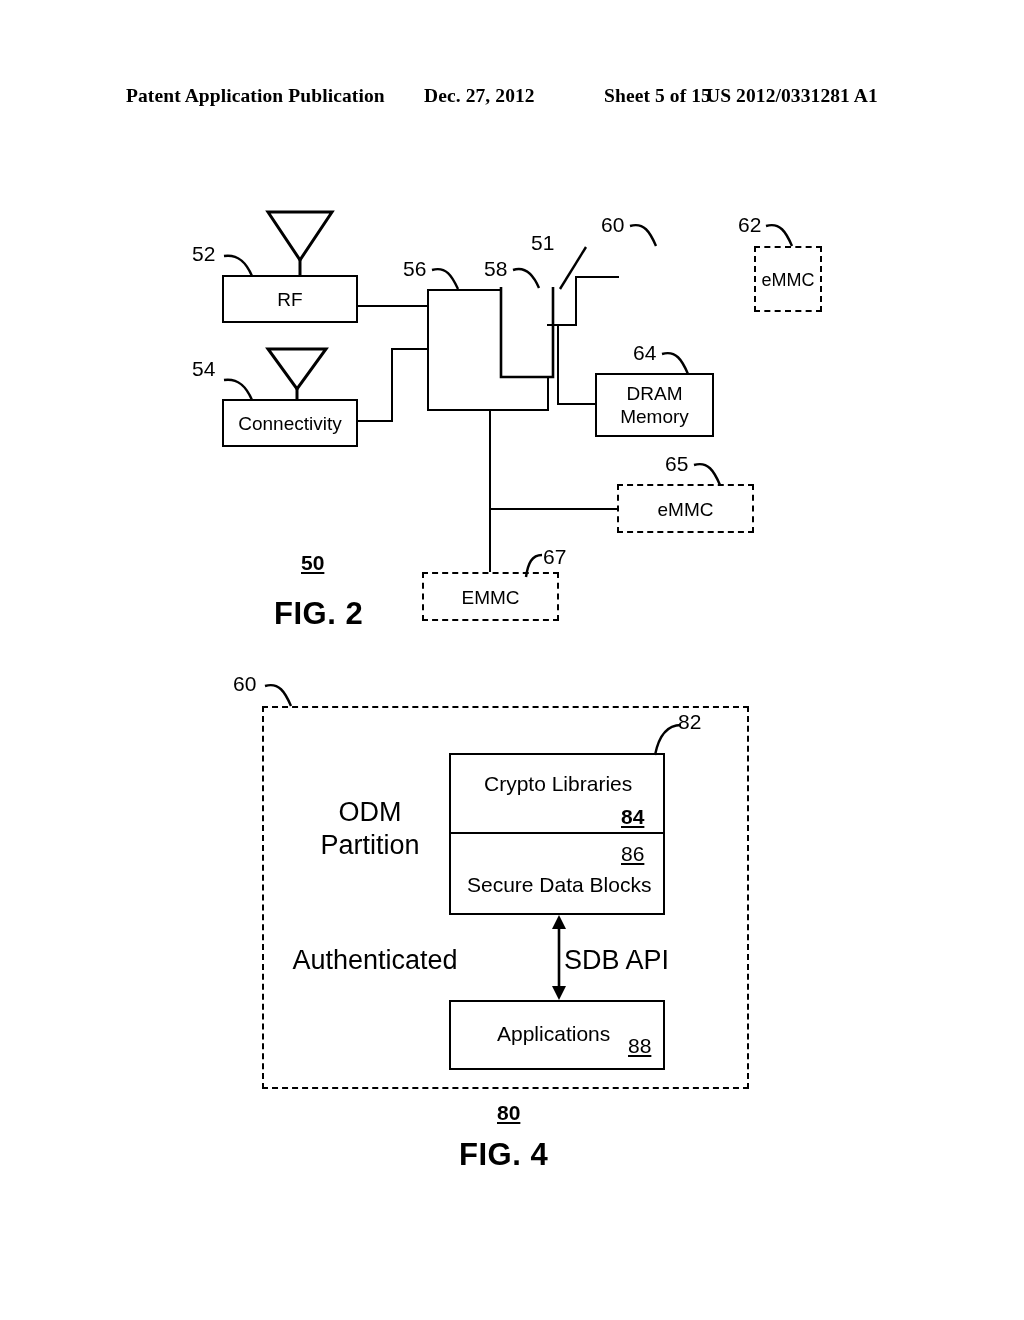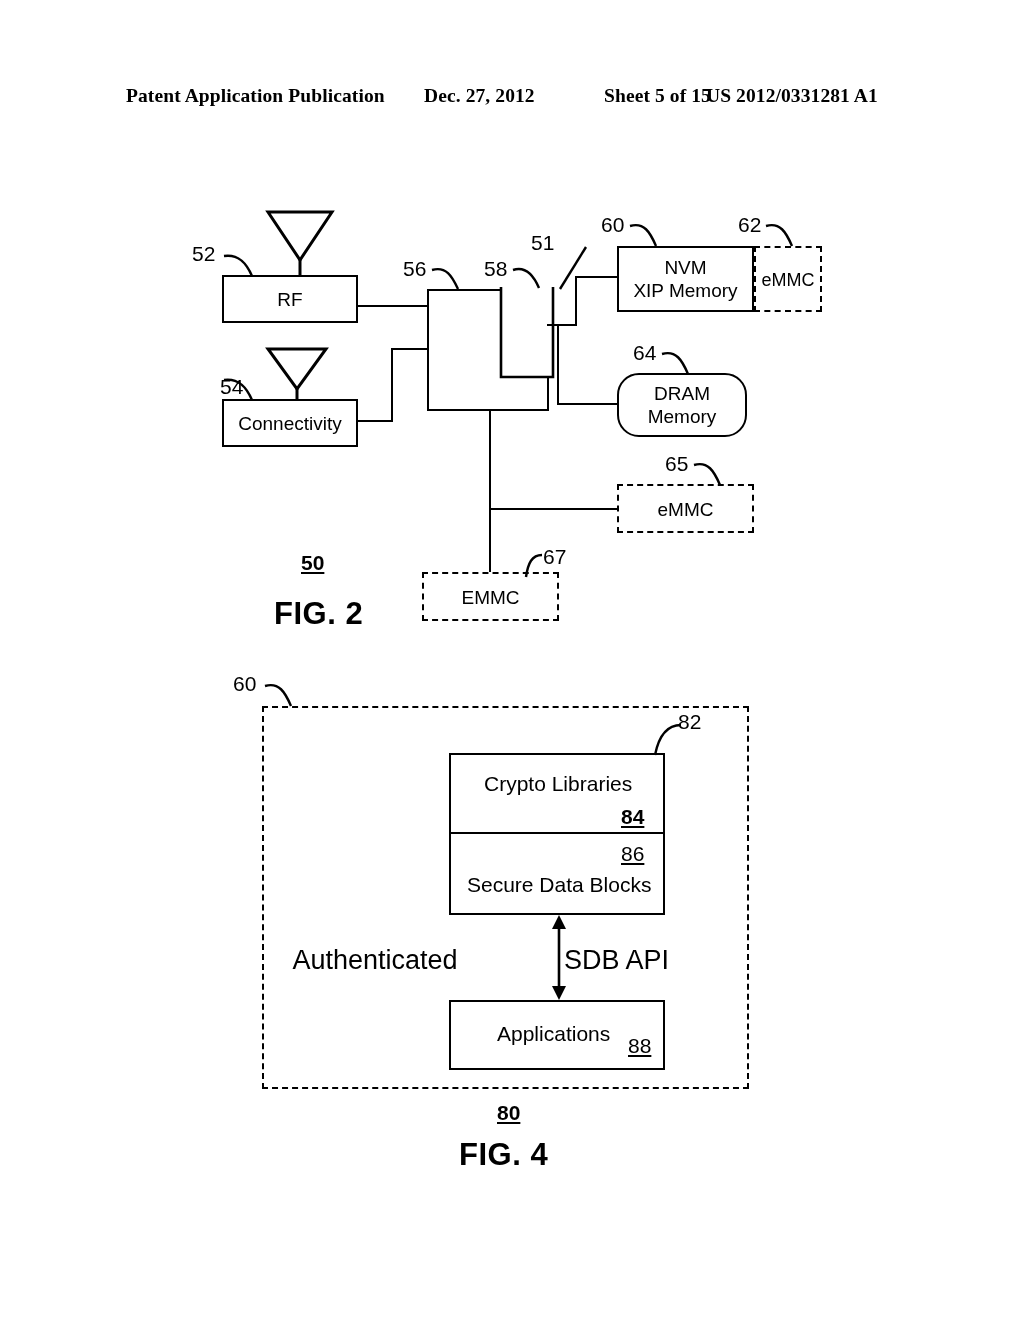--- a/index.html
+++ b/index.html
@@ -140,21 +140,21 @@
   </svg>
 
   <svg class="antenna" style="left:264px; top:345px;" width="66" height="56" viewBox="0 0 66 56">
     <polygon points="4,4 62,4 33,44" fill="none" stroke="#000" stroke-width="3"></polygon>
     <line x1="33" y1="42" x2="33" y2="55" stroke="#000" stroke-width="3"></line>
   </svg>
 
   <div class="box" style="left:222px; top:399px; width:136px; height:48px;">
     <span class="boxlabel" style="top:12px;">Connectivity</span>
   </div>
-  <span class="ref" style="left:192px; top:376px;margin-left:28px;">54</span>
+  <span class="ref" style="left:192px; top:358px;">54</span>
   <svg class="leader" style="left:222px; top:372px;" width="60" height="36" viewBox="0 0 60 36">
     <path d="M2,8 C16,6 24,14 30,28" fill="none" stroke="#000" stroke-width="2.4"></path>
   </svg>
 
   <div class="box" style="left:427px; top:289px; width:122px; height:122px;"></div>
   <span class="ref" style="left:403px; top:258px;">56</span>
   <svg class="leader" style="left:430px; top:262px;" width="58" height="32" viewBox="0 0 58 32">
     <path d="M2,8 C16,4 22,14 28,27" fill="none" stroke="#000" stroke-width="2.4"></path>
   </svg>
 
@@ -176,38 +176,34 @@
   <div class="line-v" style="left:575px; top:276px; height:50px;"></div>
   <div class="line-h" style="left:575px; top:276px; width:44px;"></div>
   <div class="line-v" style="left:557px; top:324px; height:81px;"></div>
   <div class="line-h" style="left:557px; top:324px; width:20px;"></div>
   <div class="line-h" style="left:557px; top:403px; width:62px;"></div>
   <span class="ref" style="left:531px; top:232px;">51</span>
   <svg class="leader" style="left:556px; top:245px;" width="36" height="48" viewBox="0 0 36 48">
     <line x1="30" y1="2" x2="4" y2="44" stroke="#000" stroke-width="2.4"></line>
   </svg>
 
-  <div class="box" style="left:617px; top:246px; width:137px; height:66px;">
-    <span class="boxlabel" style="top:9px;">NVM</span>
-    <span class="boxlabel" style="top:32px;">XIP Memory</span>
-  </div>
   <span class="ref" style="left:601px; top:214px;">60</span>
   <svg class="leader" style="left:628px; top:218px;" width="56" height="32" viewBox="0 0 56 32">
     <path d="M2,8 C16,4 22,14 28,28" fill="none" stroke="#000" stroke-width="2.4"></path>
   </svg>
 
   <div class="box dashed" style="left:754px; top:246px; width:68px; height:66px;">
     <span class="boxlabel" style="top:21px; font-size:18px;">eMMC</span>
   </div>
   <span class="ref" style="left:738px; top:214px;">62</span>
   <svg class="leader" style="left:764px; top:218px;" width="56" height="32" viewBox="0 0 56 32">
     <path d="M2,8 C16,4 22,14 28,28" fill="none" stroke="#000" stroke-width="2.4"></path>
   </svg>
 
-  <div class="box" style="left:617px; top:373px; width:130px; height:64px;border-radius:22px;">
+  <div class="box" style="left:595px; top:373px; width:119px; height:64px;">
     <span class="boxlabel" style="top:8px;">DRAM</span>
     <span class="boxlabel" style="top:31px;">Memory</span>
   </div>
   <span class="ref" style="left:633px; top:342px;">64</span>
   <svg class="leader" style="left:660px; top:346px;" width="56" height="32" viewBox="0 0 56 32">
     <path d="M2,8 C16,4 22,14 28,28" fill="none" stroke="#000" stroke-width="2.4"></path>
   </svg>
 
   <div class="line-v" style="left:489px; top:411px; height:162px;"></div>
   <div class="line-h" style="left:489px; top:508px; width:130px;"></div>
@@ -233,20 +229,24 @@
 </div>
 
 <div class="fig" id="figure-4" style="left:0; top:0; width:1024px; height:1320px;">
 
   <div class="box dashed" style="left:262px; top:706px; width:487px; height:383px;"></div>
   <span class="ref" style="left:233px; top:673px;">60</span>
   <svg class="leader" style="left:263px; top:678px;" width="56" height="32" viewBox="0 0 56 32">
     <path d="M2,8 C16,4 22,14 28,28" fill="none" stroke="#000" stroke-width="2.4"></path>
   </svg>
 
+  <div class="fig4-text" style="left:280px; top:796px; width:180px;">
+    <div>ODM</div>
+    <div>Partition</div>
+  </div>
 
   <div class="fig4-text" style="left:280px; top:944px; width:190px;">Authenticated</div>
 
   <div class="box" style="left:449px; top:753px; width:216px; height:162px;"></div>
 
   <div class="line-h" style="left:451px; top:832px; width:212px;"></div>
 
   <span class="ref" style="left:678px; top:711px;">82</span>
   <svg class="leader" style="left:645px; top:721px;" width="40" height="38" viewBox="0 0 40 38">
     <path d="M36,4 C22,4 14,14 10,34" fill="none" stroke="#000" stroke-width="2.4"></path>

